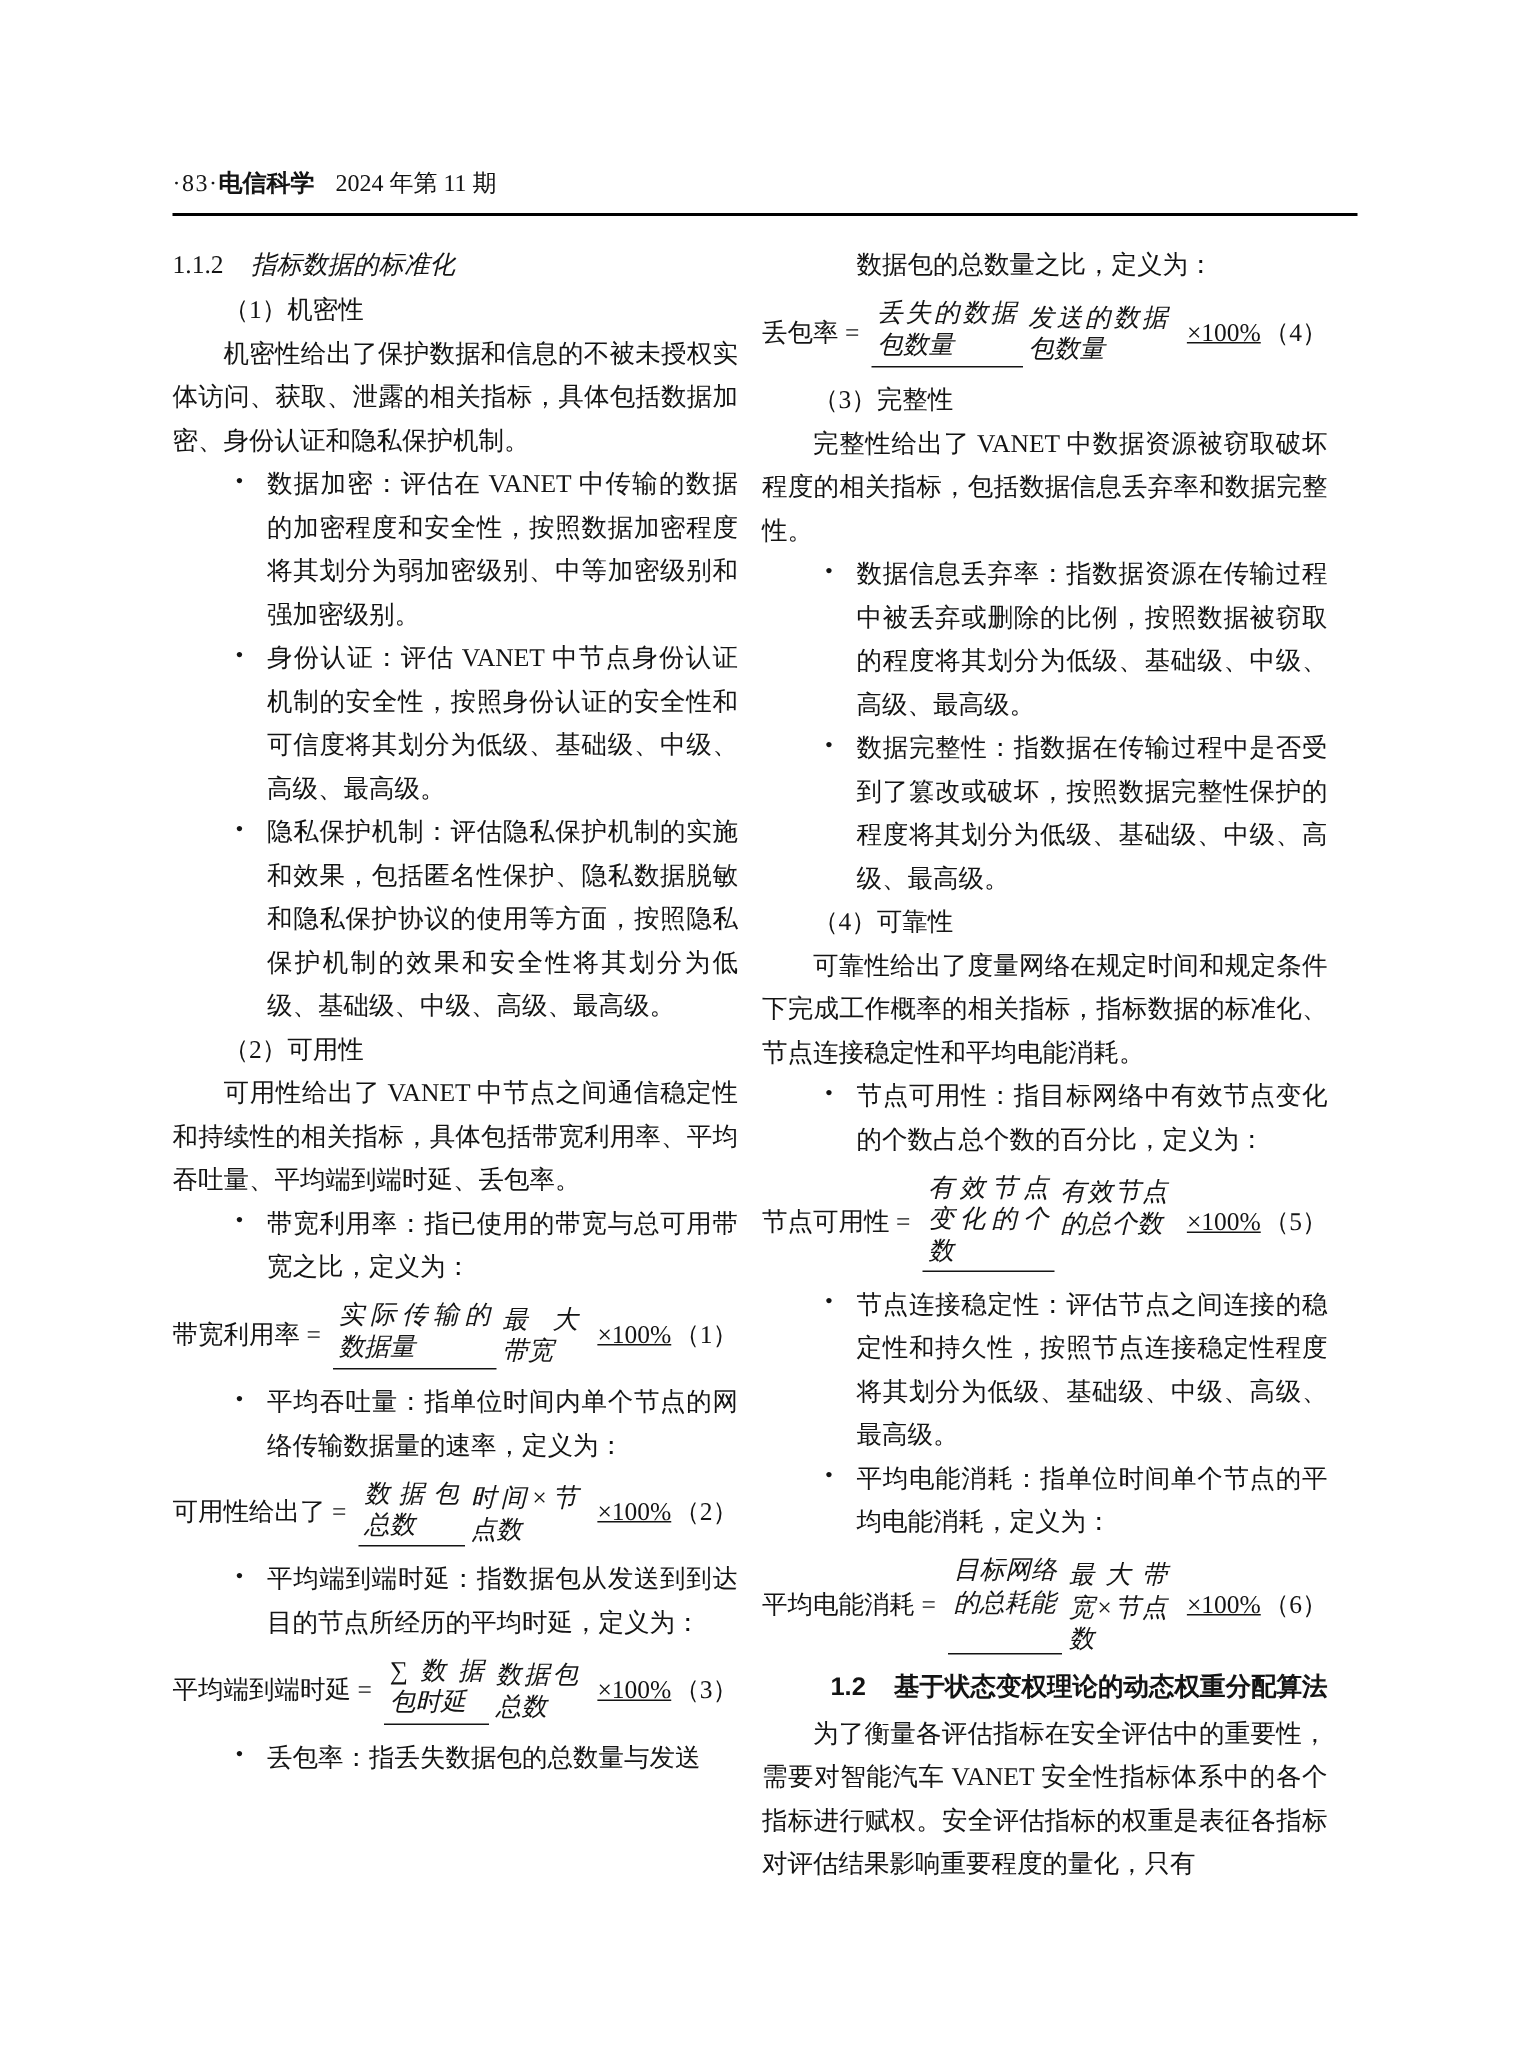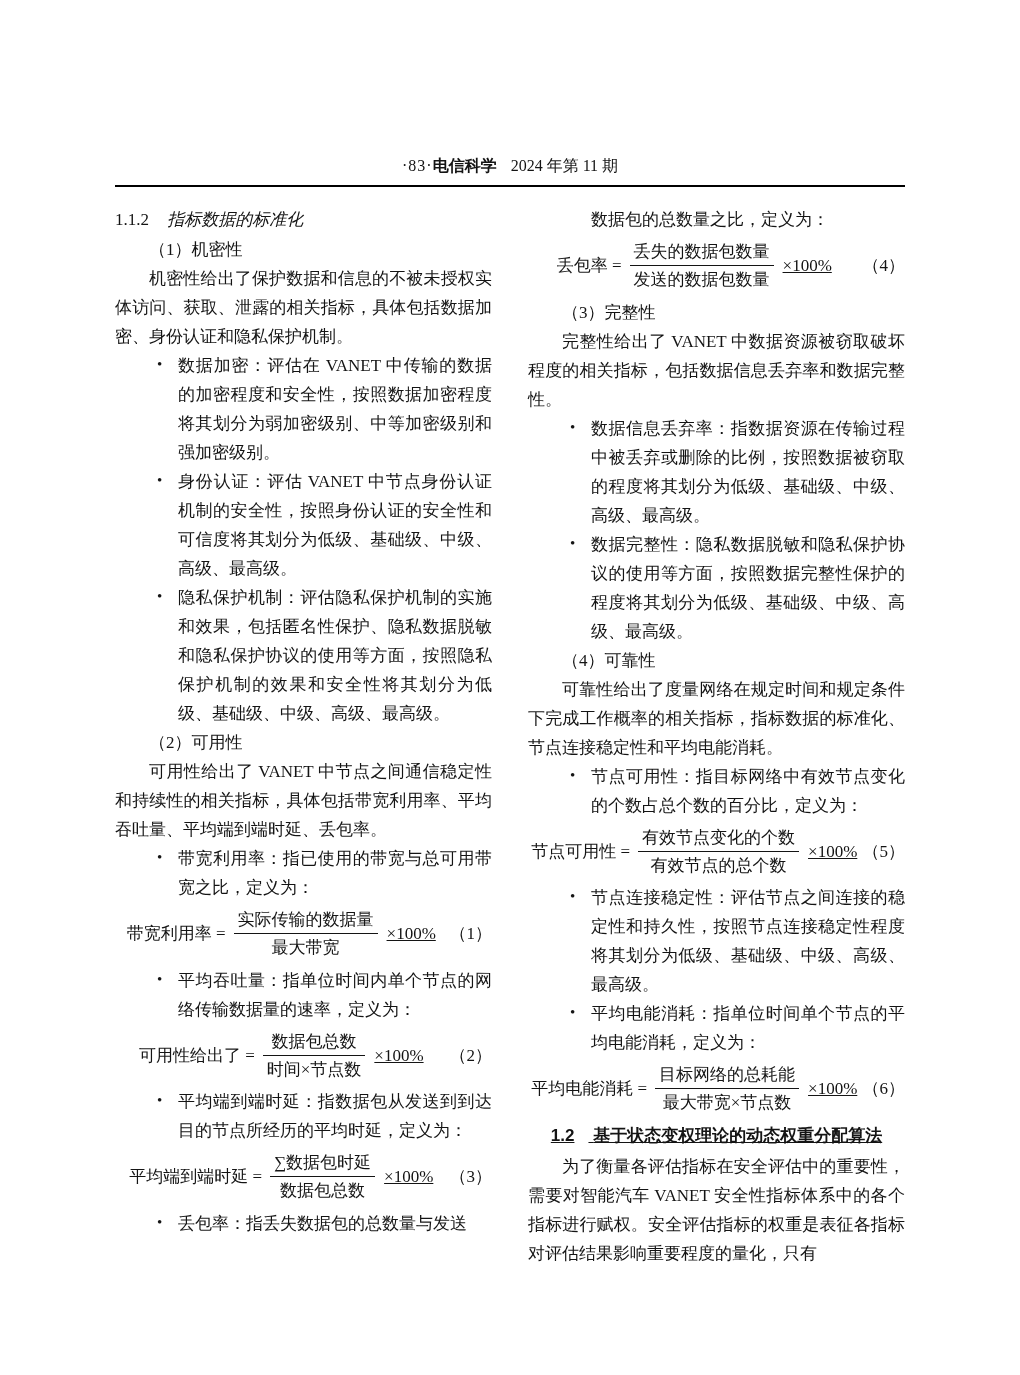--- a/index.html
+++ b/index.html
@@ -9,51 +9,51 @@
     margin:0 auto;
     background:#ffffff;
     box-sizing:border-box;
     padding:112px 115px 0 115px;
     font-family:"Liberation Serif","DejaVu Serif",serif;
     color:#141414;
     overflow:hidden;
   }
   
   .pagehead{
-    display:flex;justify-content:center;align-items:baseline;
+    display:flex;justify-content:flex-start;align-items:baseline;
     font-size:16px;line-height:22px;
-    padding-bottom:8px;border-bottom:2.5px solid #000;margin-top:43px;
+    padding-bottom:8px;border-bottom:2.5px solid #000;
   }
   .pagehead .pageno{letter-spacing:1px;}
   .pagehead .right{white-space:nowrap;}
   .pagehead .journal{font-family:"Liberation Sans","DejaVu Sans",sans-serif;font-weight:bold;margin-right:10px;}
   
-  .columns{display:flex;gap:36px;margin-top:18px;}
+  .columns{display:flex;gap:16px;margin-top:18px;}
   .col{width:377px;font-size:17px;line-height:29px;text-align:justify;}
   
   .h3{font-size:17px;margin:0 0 1px 0;}
   .h3 .num{font-style:normal;margin-right:14px;}
   .h3 .title{font-style:italic;}
   .h2{
     font-family:"Liberation Sans","DejaVu Sans",sans-serif;
-    font-weight:bold;font-size:17px;margin:4px 0 2px 0;text-align:center;text-decoration:underline;
+    font-weight:bold;font-size:17px;margin:4px 0 2px 0;text-align:right;
   }
   .h2 .num{margin-right:14px;}
   
   .para{margin:0;text-indent:2em;}
   .subhead{margin:0;text-indent:2em;}
   .cont{margin:0;padding-left:63px;}
   
   .bullet{position:relative;margin:0;padding-left:63px;}
   .bullet .marker{position:absolute;left:42px;top:-1px;font-size:15px;}
   
   .formula{display:flex;align-items:center;margin:7px 0 7px 0;line-height:1.25;}
   .eq{flex:1;display:flex;justify-content:center;align-items:center;flex-wrap:nowrap;}
   .lhs{white-space:nowrap;margin-right:5px;}
-  .frac{display:inline-flex;flex-direction:column;text-align:center;margin:0 3px;}
+  .frac{display:inline-flex;flex-direction:row;margin:0 3px;font-style:italic;}
   .frac .num{border-bottom:1.5px solid #141414;padding:0 4px 3px 4px;}
   .frac .den{padding:3px 4px 0 4px;}
   .mult{white-space:nowrap;margin-left:6px;text-decoration:underline;}
   .tag{white-space:nowrap;margin-left:2px;}
 </style>
 </head>
 <body>
 
 <div class="page">
 
@@ -169,21 +169,21 @@
 
       <p class="subhead">（3）完整性</p>
       <p class="para">完整性给出了 VANET 中数据资源被窃取破坏程度的相关指标，包括数据信息丢弃率和数据完整性。</p>
 
       <p class="bullet">
         <span class="marker">•</span>
         <span>数据信息丢弃率：指数据资源在传输过程中被丢弃或删除的比例，按照数据被窃取的程度将其划分为低级、基础级、中级、高级、最高级。</span>
       </p>
       <p class="bullet">
         <span class="marker">•</span>
-        <span>数据完整性：隐私数据脱敏和隐私保护协议的使用等方面，按照数据完整性保护的程度将其划分为低级、基础级、中级、高级、最高级。</span>
+        <span>数据完整性：指数据在传输过程中是否受到了篡改或破坏，按照数据完整性保护的程度将其划分为低级、基础级、中级、高级、最高级。</span>
       </p>
 
       <p class="subhead">（4）可靠性</p>
       <p class="para">可靠性给出了度量网络在规定时间和规定条件下完成工作概率的相关指标，指标数据的标准化、节点连接稳定性和平均电能消耗。</p>
 
       <p class="bullet">
         <span class="marker">•</span>
         <span>节点可用性：指目标网络中有效节点变化的个数占总个数的百分比，定义为：</span>
       </p>
 

